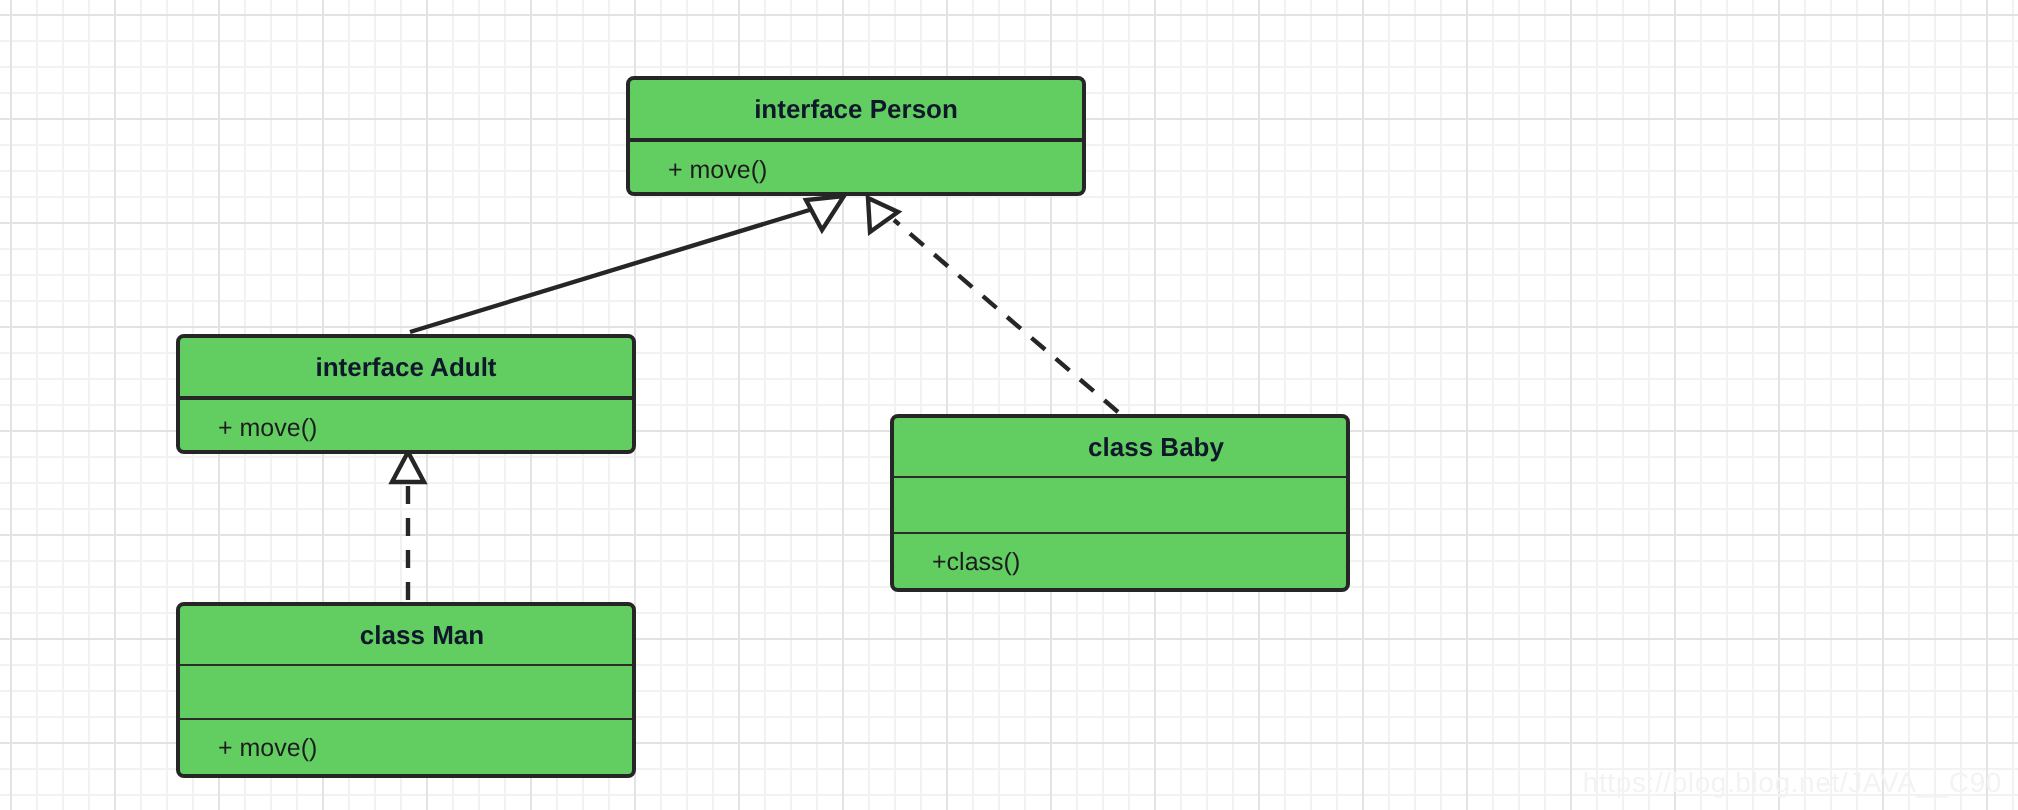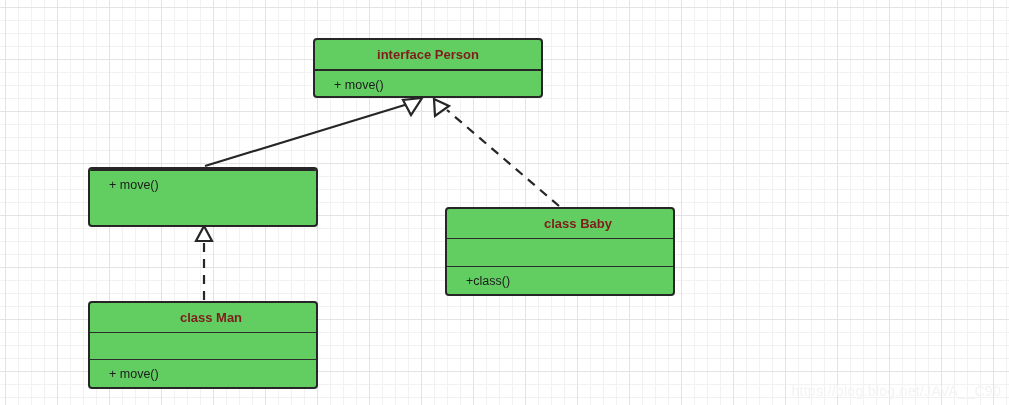--- a/index.html
+++ b/index.html
@@ -31,21 +31,21 @@
     border: 2px solid #262626;
     border-radius: 4px;
     overflow: hidden;
   }
   .uml-title {
     box-sizing: border-box;
     width: 100%;
     text-align: center;
     font-size: 13px;
     font-weight: bold;
-    color: #7f1d1d;
+    color: #0f172a;
     display: flex;
     align-items: center;
     justify-content: center;
   }
   .uml-compartment {
     box-sizing: border-box;
     width: 100%;
     font-size: 12.5px;
     color: #1c1c1c;
     display: flex;
@@ -99,20 +99,21 @@
       <polygon points="204,226 196,241 212,241" fill="#ffffff" stroke="#262626" stroke-width="2.2" stroke-linejoin="miter"></polygon>
     </g>
   </svg>
 
   <div class="uml-box" style="left:313px; top:38px; width:230px; height:60px;">
     <div class="uml-title" style="height:29px;">interface Person</div>
     <div class="uml-compartment sep-thick" style="height:29px;">+ move()</div>
   </div>
 
   <div class="uml-box" style="left:88px; top:167px; width:230px; height:60px;">
+    <div class="uml-title" style="height:29px;">interface Adult</div>
     <div class="uml-compartment sep-thick" style="height:29px;">+ move()</div>
   </div>
 
   <div class="uml-box" style="left:445px; top:207px; width:230px; height:89px;">
     <div class="uml-title" style="height:29px;padding-left:36px;">class Baby</div>
     <div class="uml-compartment sep-thin" style="height:28px;"></div>
     <div class="uml-compartment sep-thin" style="height:28px;">+class()</div>
   </div>
 
   <div class="uml-box" style="left:88px; top:301px; width:230px; height:88px;">

